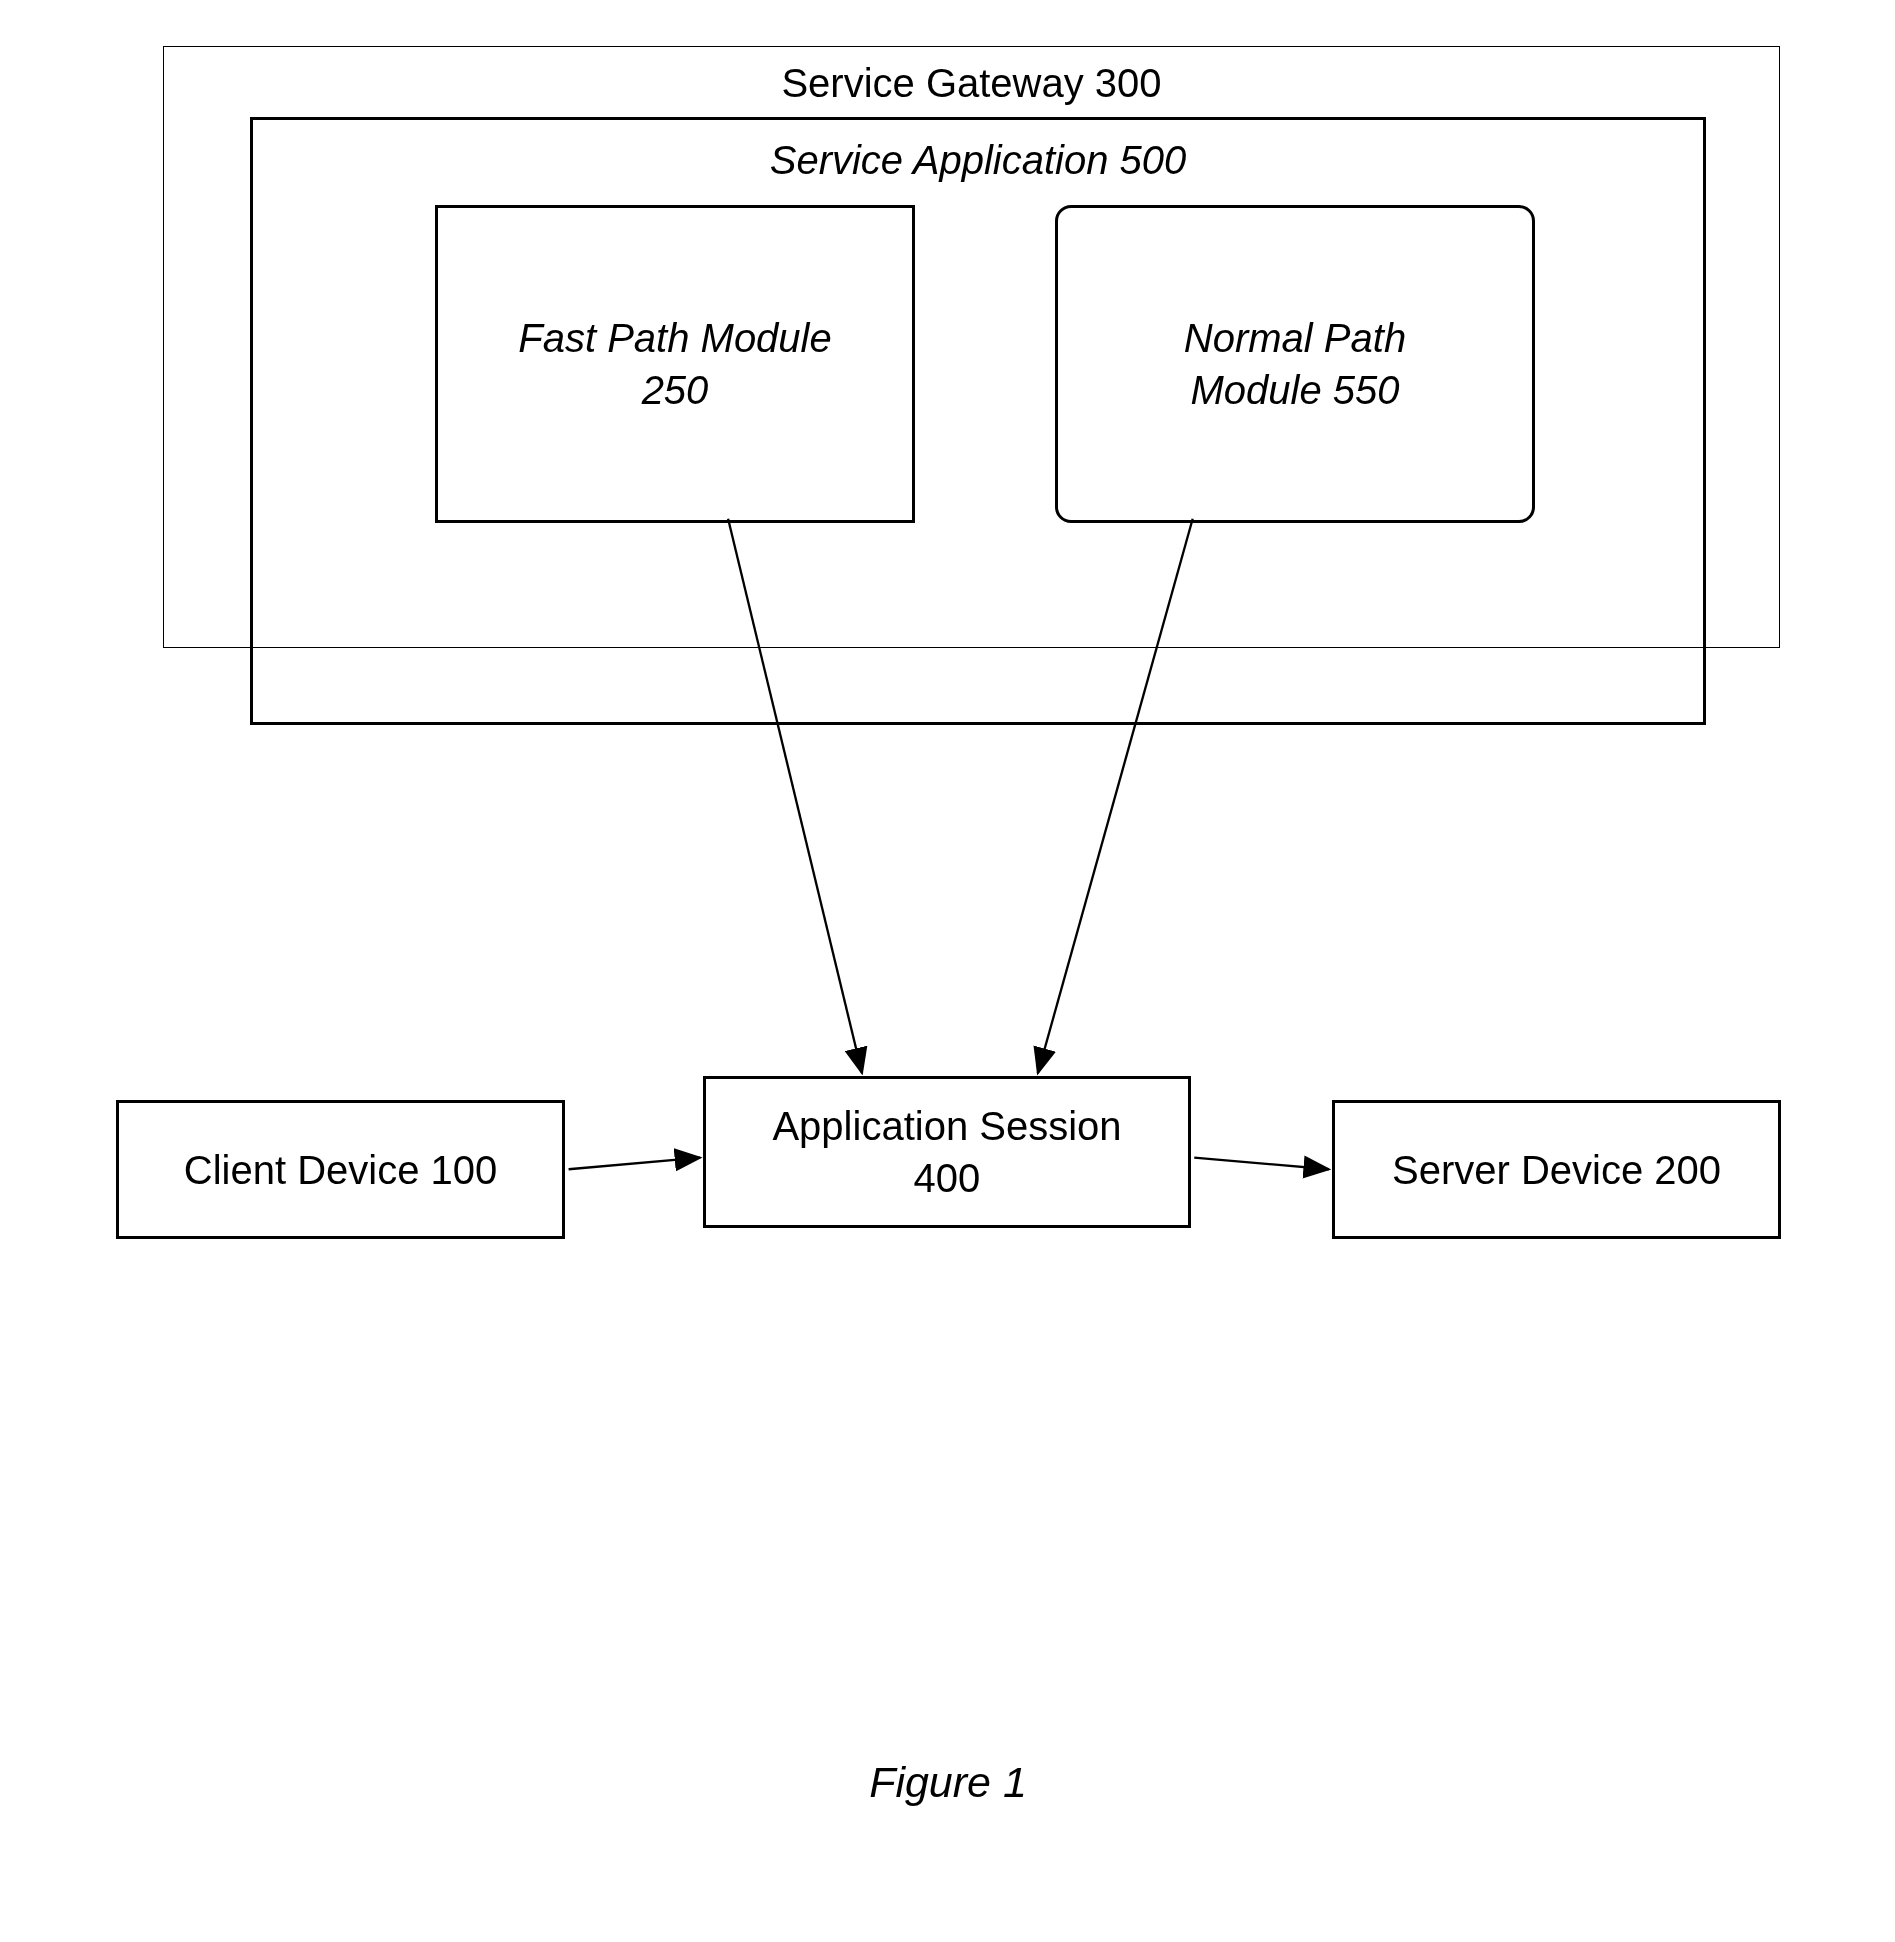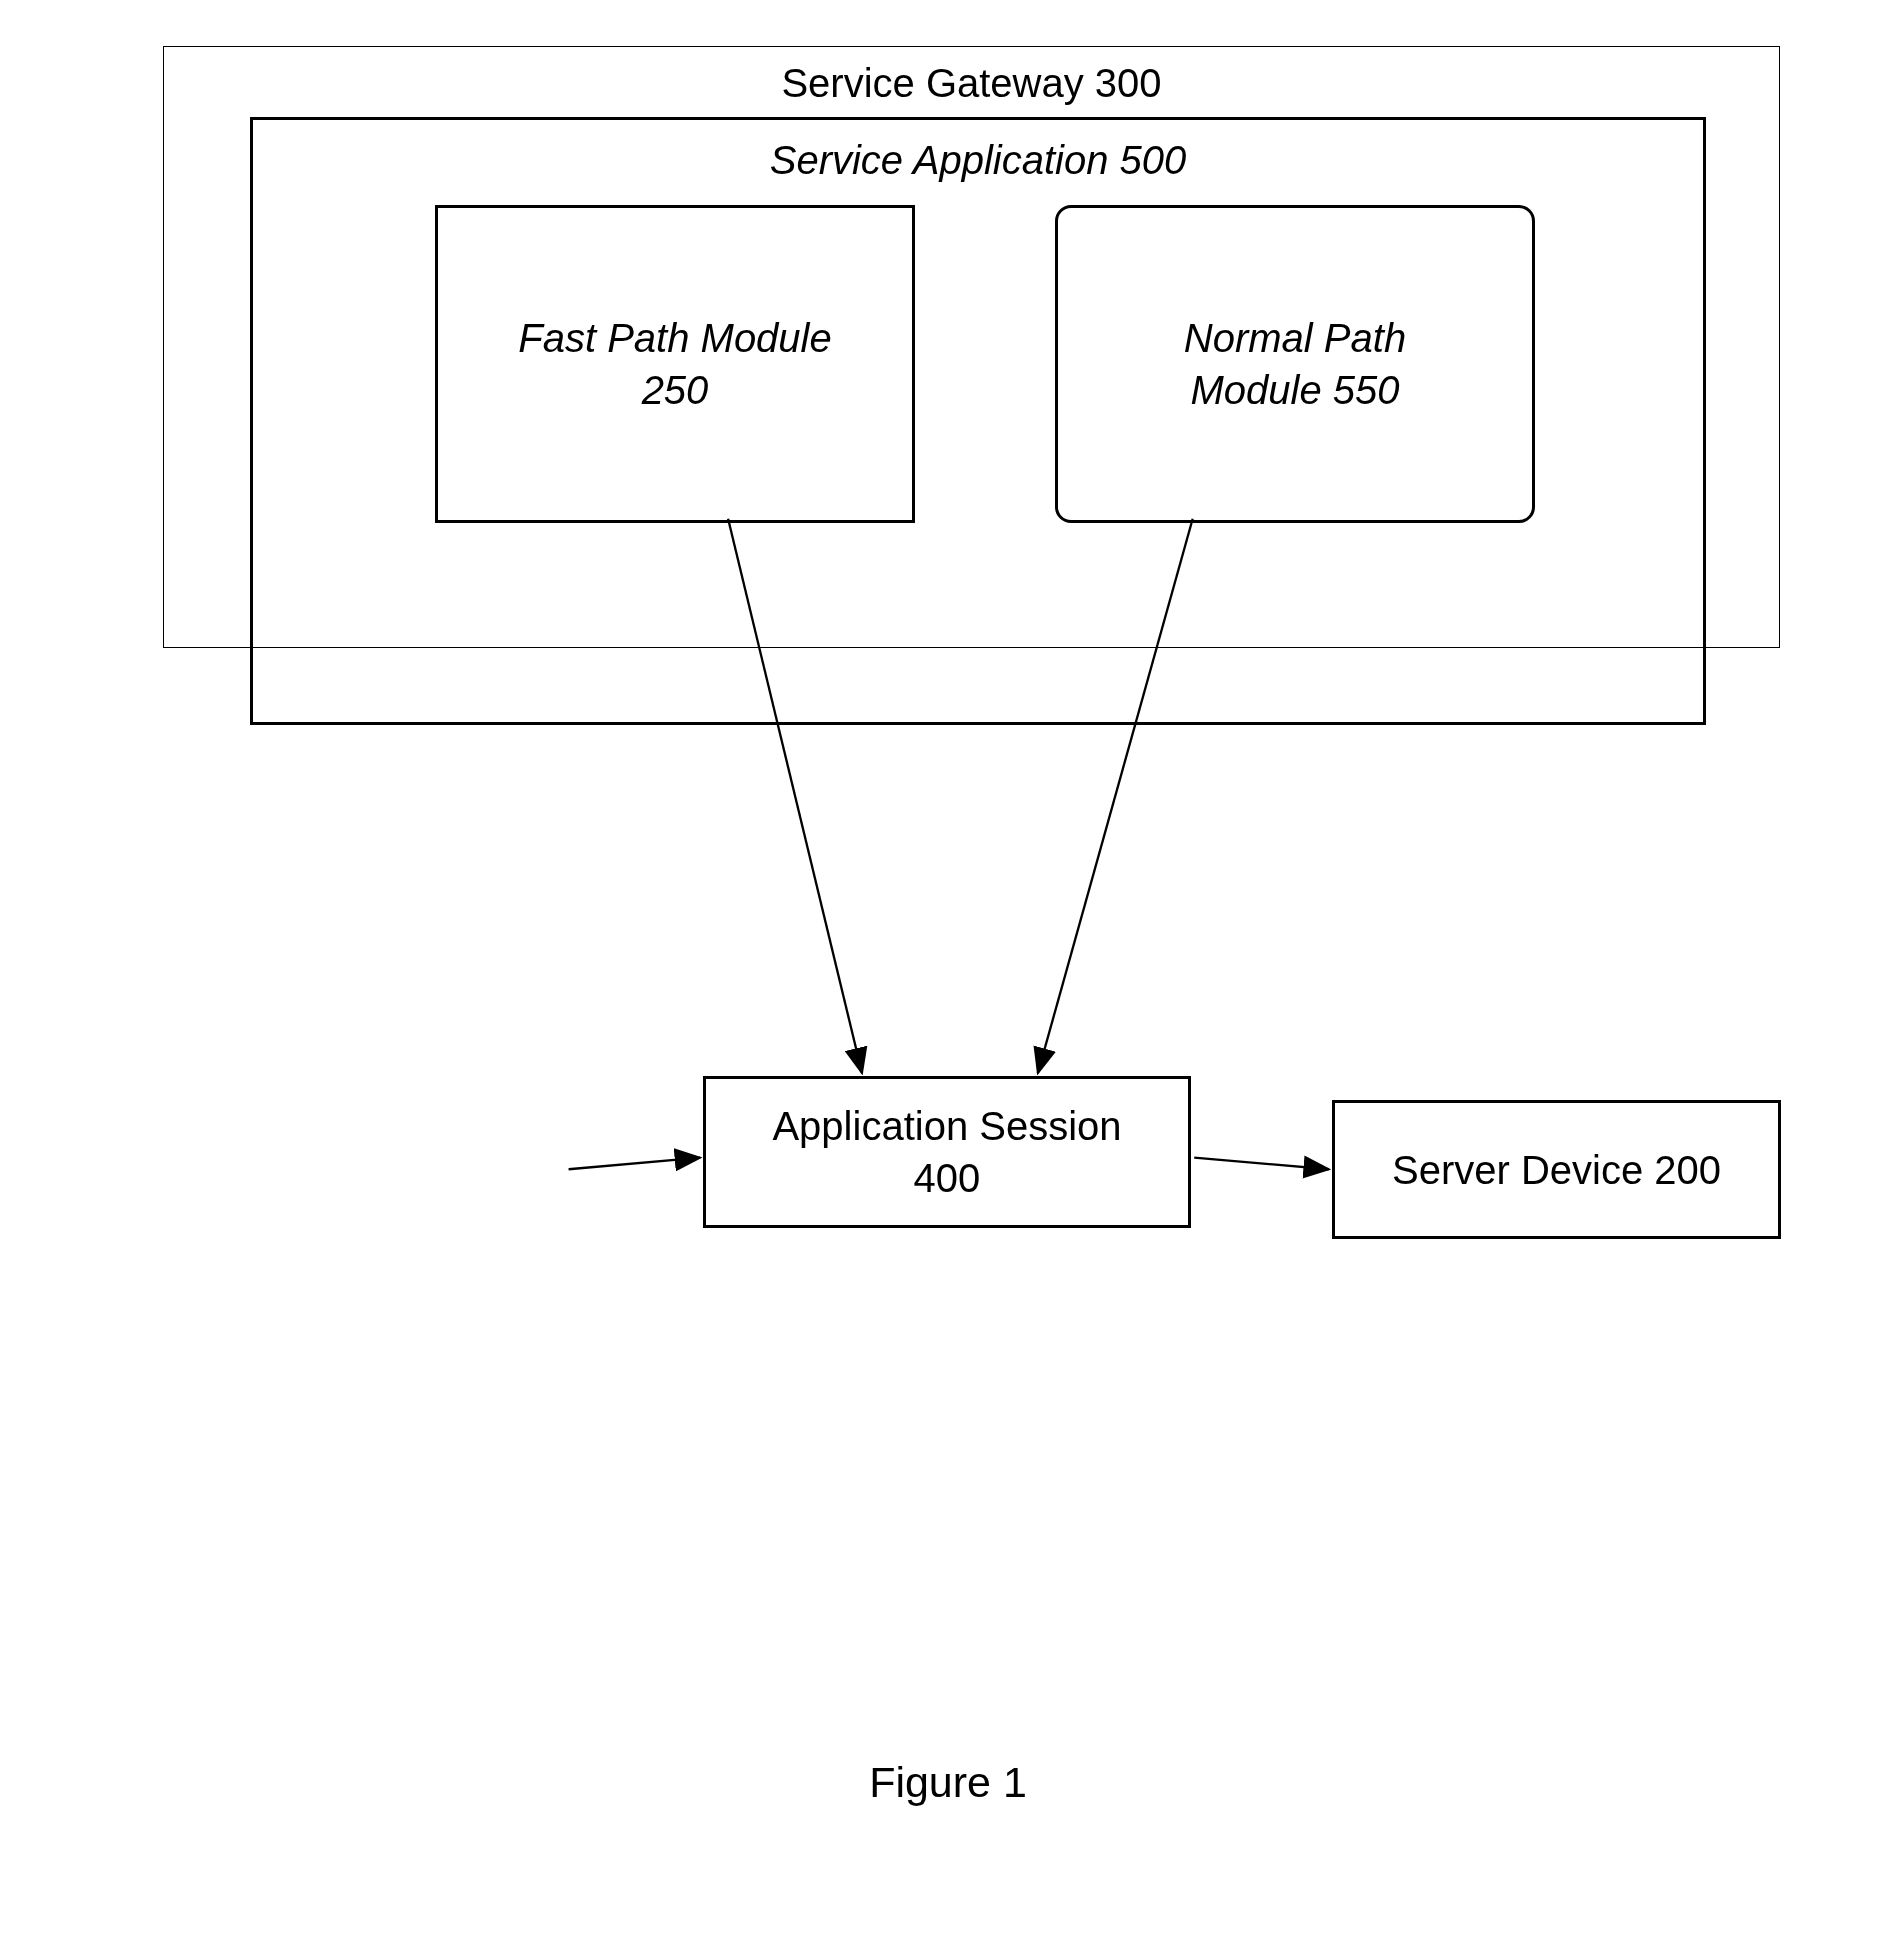--- a/index.html
+++ b/index.html
@@ -72,31 +72,34 @@
 250</span>
       </div>
 
       <div class="box" style="left:802px; top:85px; width:480px; height:318px;border-radius:16px;">
         <span style="white-space:pre-line;">Normal Path
 Module 550</span>
       </div>
     </div>
   </div>
 
+  <div class="box" style="left:116px; top:1100px; width:449px; height:139px;">
+    <span>Client Device 100</span>
+  </div>
 
   <div class="box" style="left:703px; top:1076px; width:488px; height:152px;">
     <span style="white-space:pre-line;">Application Session
 400</span>
   </div>
 
   <div class="box" style="left:1332px; top:1100px; width:449px; height:139px;">
     <span>Server Device 200</span>
   </div>
 
-  <div class="caption" style="top:1758px;">Figure 1</div>
+  <div class="caption" style="top:1758px;font-style:italic;">Figure 1</div>
 
   <svg class="arrows" viewBox="0 0 2448 2508" width="1896" height="1942">
     <defs>
       <marker id="arrowhead" markerWidth="12" markerHeight="10" refX="11" refY="5" orient="auto" markerUnits="strokeWidth">
         <path d="M0,0 L12,5 L0,10 z" fill="#000000"></path>
       </marker>
     </defs>
 
     <line x1="940" y1="670" x2="1113" y2="1386" stroke="#000000" stroke-width="3" marker-end="url(#arrowhead)"></line>
 

